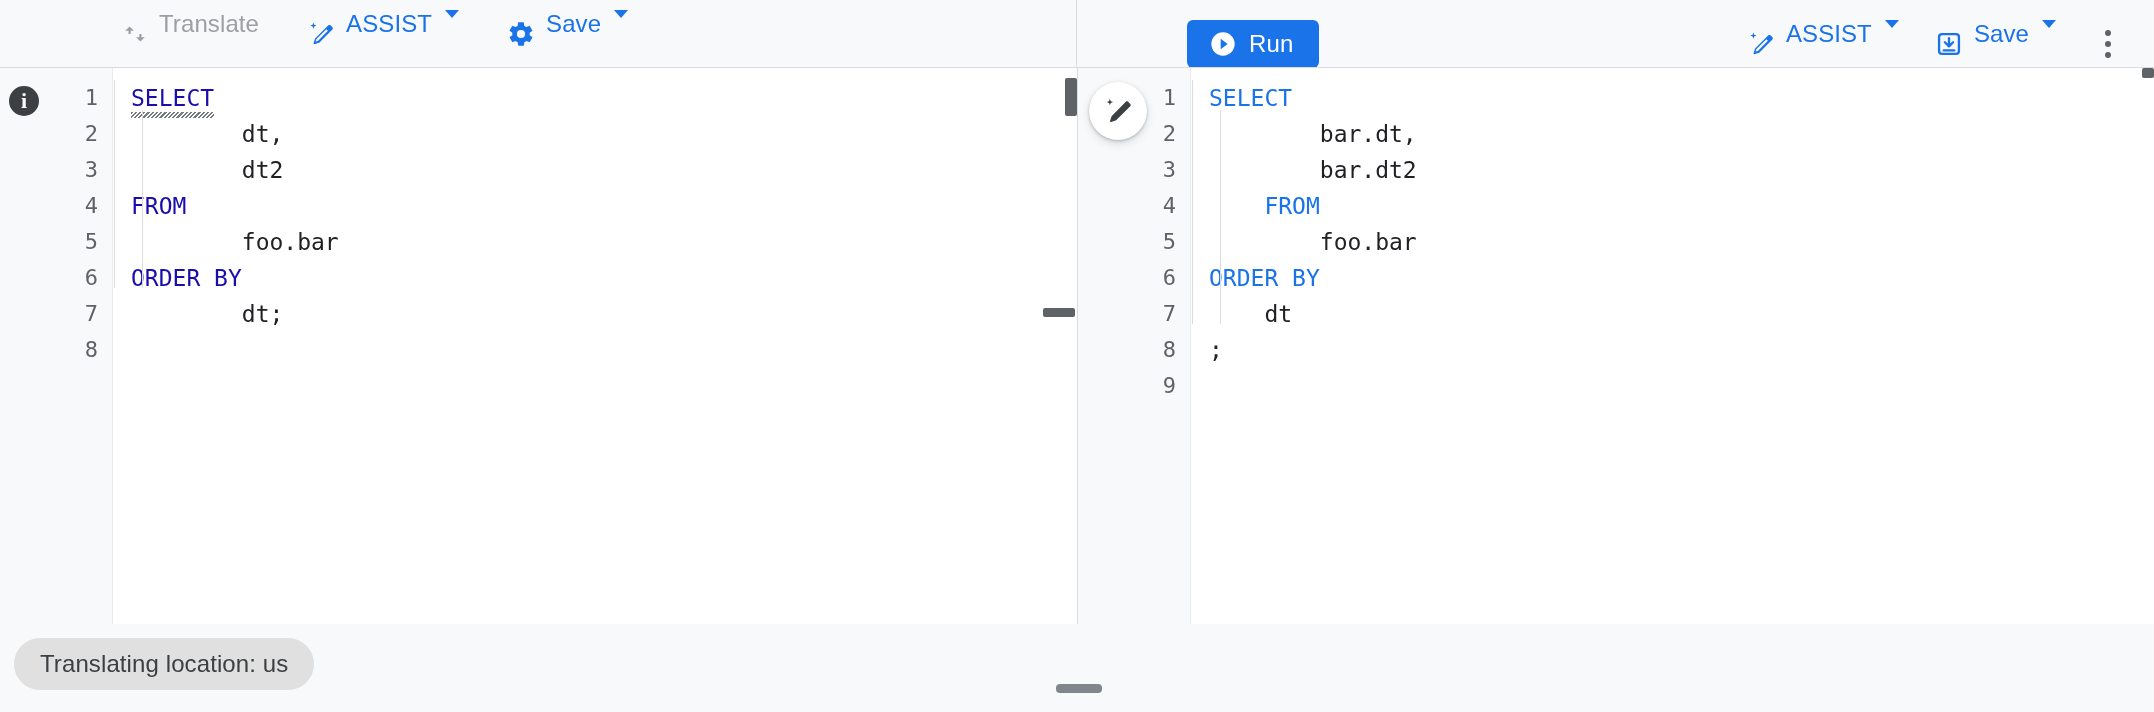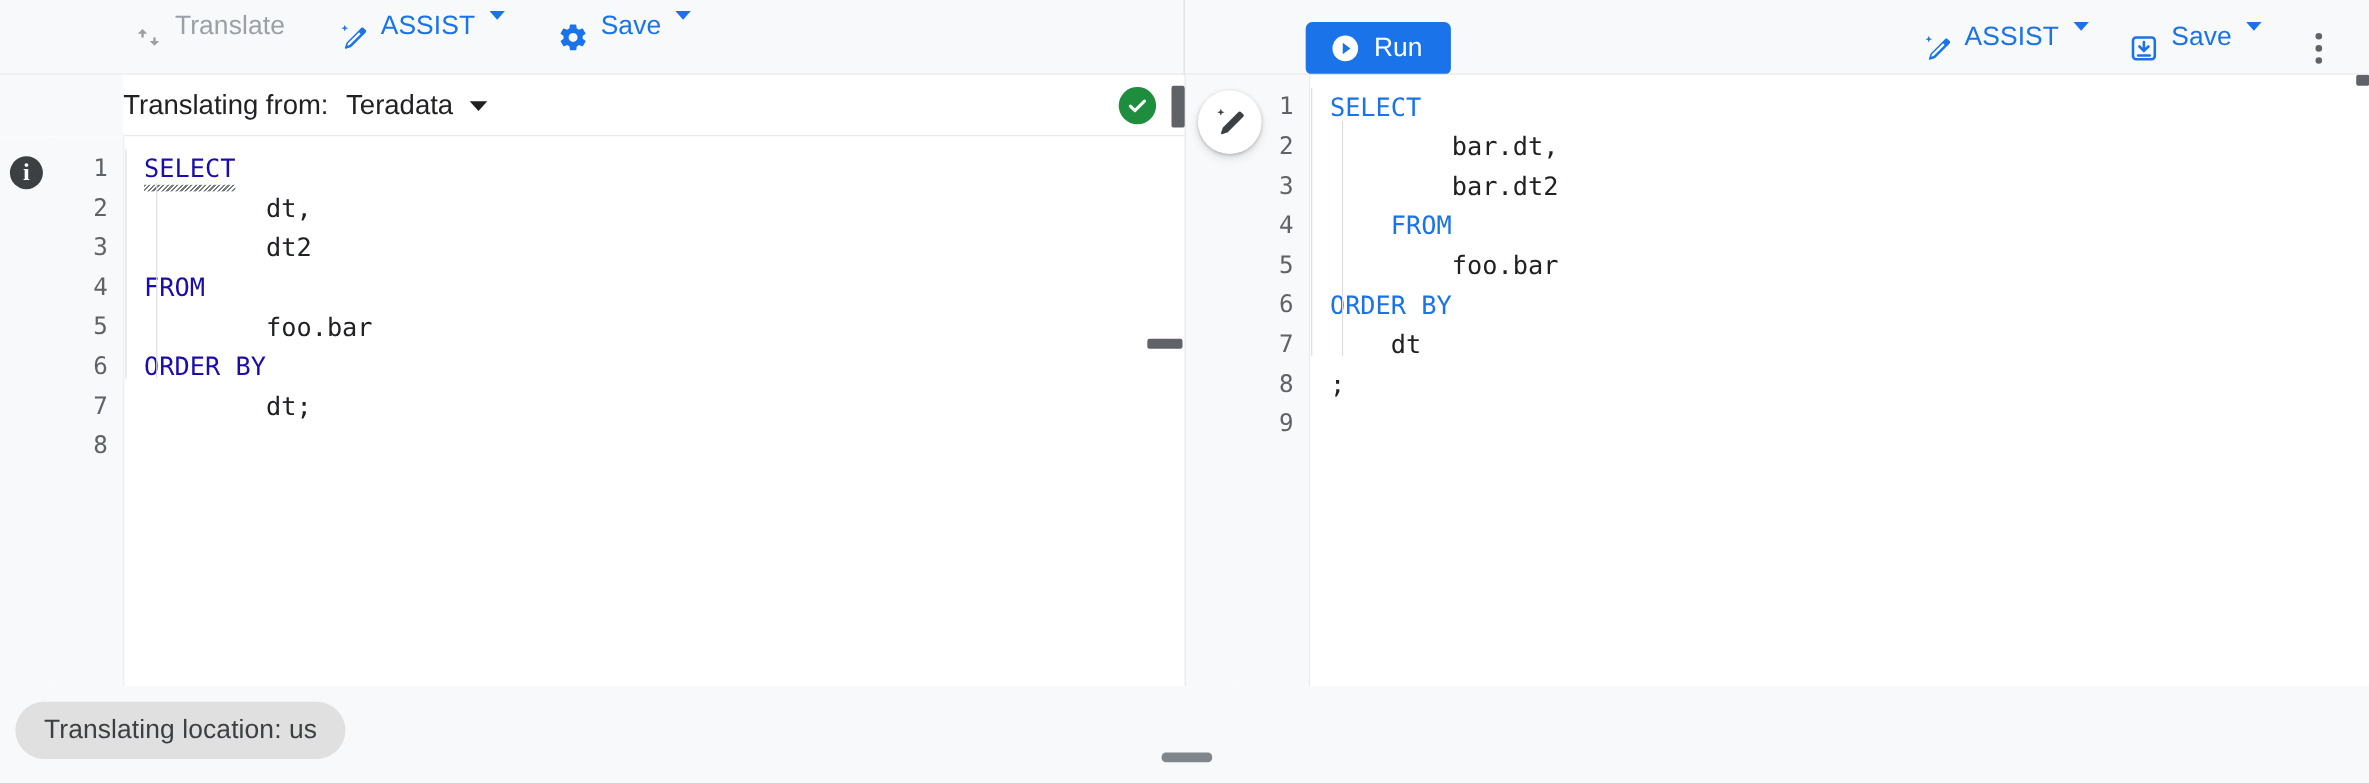--- a/index.html
+++ b/index.html
@@ -302,36 +302,20 @@
         <span></span>
           <span></span>
           <span></span>
       </button>
     </div>
   </div>
 
   <div class="panes">
 
     <div class="pane pane-left">
-      <div class="pane-header">
-        <div class="ph-gutterpad"></div>
-        <div class="ph-inner">
-          <span class="ph-label">Translating from:</span>
-          <span class="ph-value">
-            <span>Teradata</span>
-            <span class="caret"></span>
-          </span>
-          <div class="spacer"></div>
-          <span class="check-circle">
-            <svg width="22" height="22" viewBox="0 0 24 24" fill="none" stroke="#fff" stroke-width="3" stroke-linecap="round" stroke-linejoin="round">
-              <path d="M5 12.5l4.5 4.5L19 7.5"></path>
-            </svg>
-          </span>
-        </div>
-      </div>
 
       <div class="editor">
         <div class="warn-gutter">
           <div class="info-icon">i</div>
         </div>
         <div class="linenos" id="src-lines">
             <div>1</div>
             <div>2</div>
             <div>3</div>
             <div>4</div>

